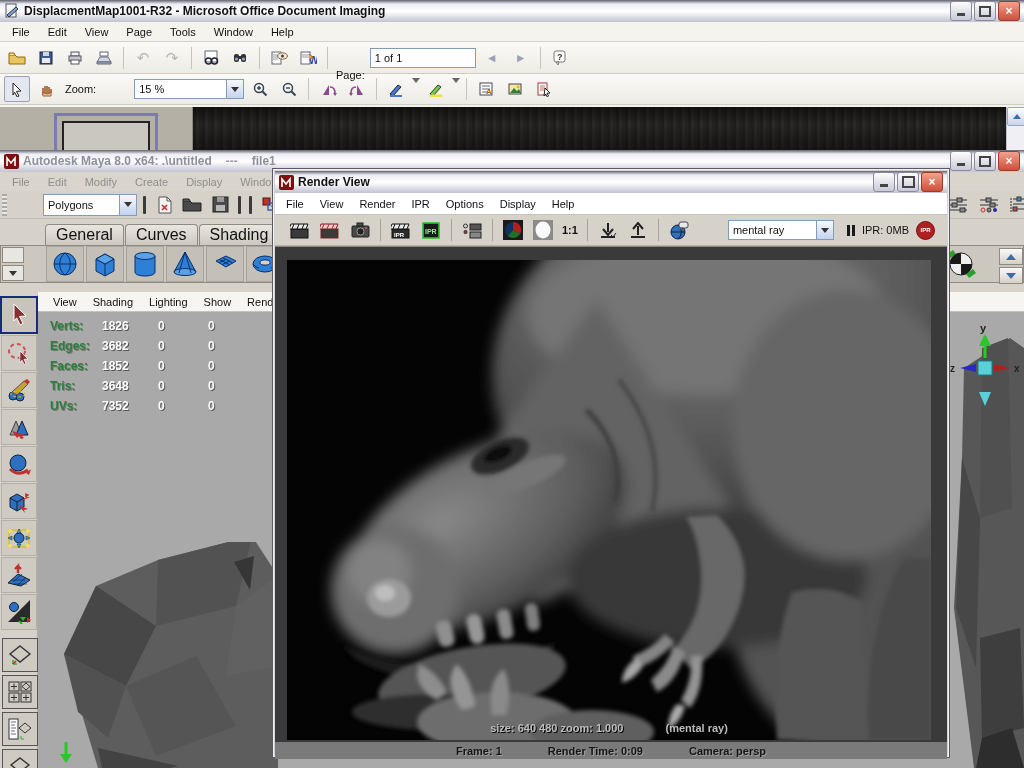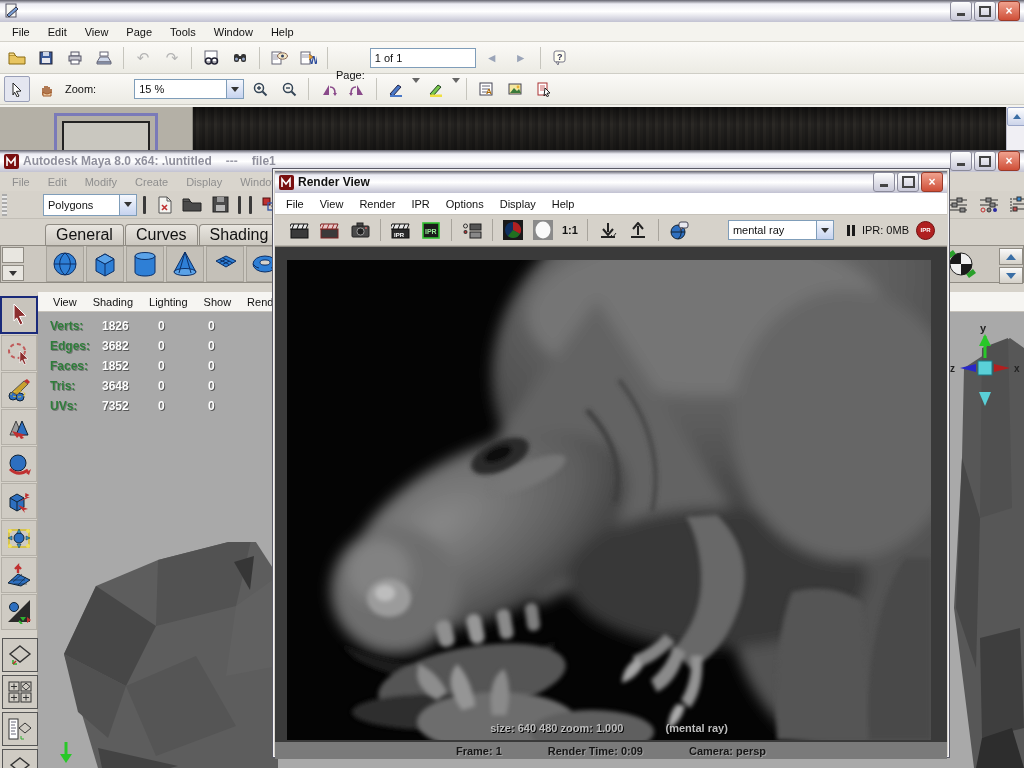--- a/index.html
+++ b/index.html
@@ -110,20 +110,21 @@
 <div id="screen">
 
   <section id="modi" class="abs">
     <div class="xp-title">
       <span>
         <svg width="16" height="16">
             <rect x="2" y="1" width="10" height="13" fill="#f6f6f2" stroke="#556"></rect>
             <path d="M3 12 l9-8 2 2 -9 8z" fill="#7aa0d8" stroke="#334"></path>
           </svg>
       </span>
+      <span class="t">DisplacmentMap1001-R32 - Microsoft Office Document Imaging</span>
       <span class="winbtns">
         <span class="wbtn">
             <i class="minbar"></i>
           </span>
         <span class="wbtn">
             <i class="restorebox"></i>
           </span>
         <span class="wbtn close">×</span>
       </span>
     </div>

